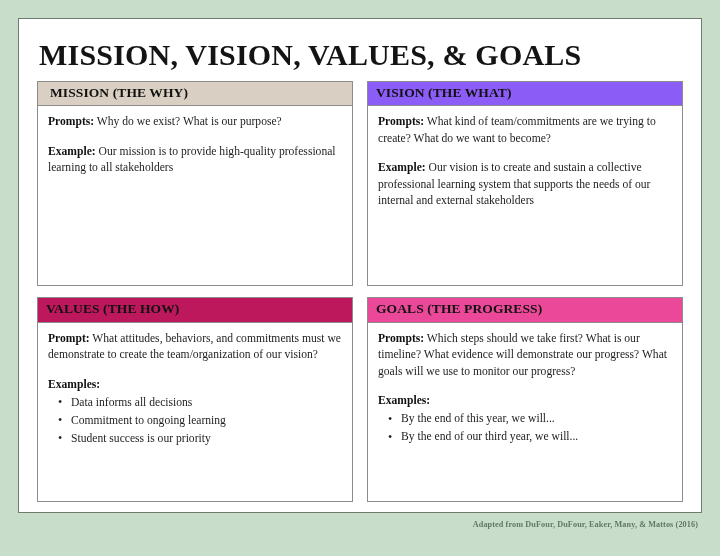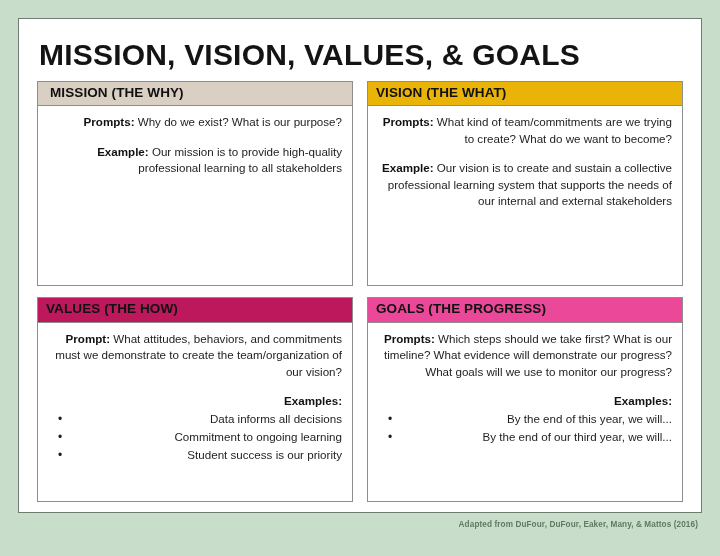--- a/index.html
+++ b/index.html
@@ -15,20 +15,21 @@
     font-family: "Liberation Sans", sans-serif;
     -webkit-font-smoothing: antialiased;
   }
 
   #slide {
     position: relative;
     width: 720px;
     height: 556px;
     background: #c9ddcb;
     box-sizing: border-box;
+    font-family: Liberation Serif, serif;
   }
 
   
   #card {
     position: absolute;
     left: 18px;
     top: 18px;
     width: 684px;
     height: 495px;
     background: #ffffff;
@@ -87,21 +88,20 @@
   .quad-body {
     flex: 1 1 auto;
     border: 1px solid #8d8d8d;
     background: #ffffff;
     padding: 8px 10px 8px 10px;
     font-size: 11.6px;
     line-height: 1.42;
     color: #1d1d1d;
     overflow: hidden;
     min-height: 0;
-    text-align: right;
   }
 
   .blk { margin: 0 0 0 0; }
   .blk + .blk { margin-top: 13px; }
   .lead { font-weight: 700; color: #111111; }
 
   ul.examples {
     list-style: none;
     margin: 2px 0 0 0;
     padding: 0 0 0 10px;
@@ -148,21 +148,21 @@
 
       <div class="quad">
         <div class="quad-header" style="background: rgb(217, 207, 194); padding-left: 12px;">MISSION (THE WHY)</div>
         <div class="quad-body">
           <p class="blk"><span class="lead">Prompts:</span><span> Why do we exist? What is our purpose?</span></p>
           <p class="blk"><span class="lead">Example:</span><span> Our mission is to provide high-quality professional learning to all stakeholders</span></p>
         </div>
       </div>
 
       <div class="quad">
-        <div class="quad-header" style="background: #eab308;">VISION (THE WHAT)</div>
+        <div class="quad-header" style="background: #8b5cf6;">VISION (THE WHAT)</div>
         <div class="quad-body">
           <p class="blk"><span class="lead">Prompts:</span><span> What kind of team/commitments are we trying to create? What do we want to become?</span></p>
           <p class="blk"><span class="lead">Example:</span><span> Our vision is to create and sustain a collective professional learning system that supports the needs of our internal and external stakeholders</span></p>
         </div>
       </div>
 
       <div class="quad">
         <div class="quad-header" style="background: #be185d;">VALUES (THE HOW)</div>
         <div class="quad-body">
           <p class="blk"><span class="lead">Prompt:</span><span> What attitudes, behaviors, and commitments must we demonstrate to create the team/organization of our vision?</span></p>

